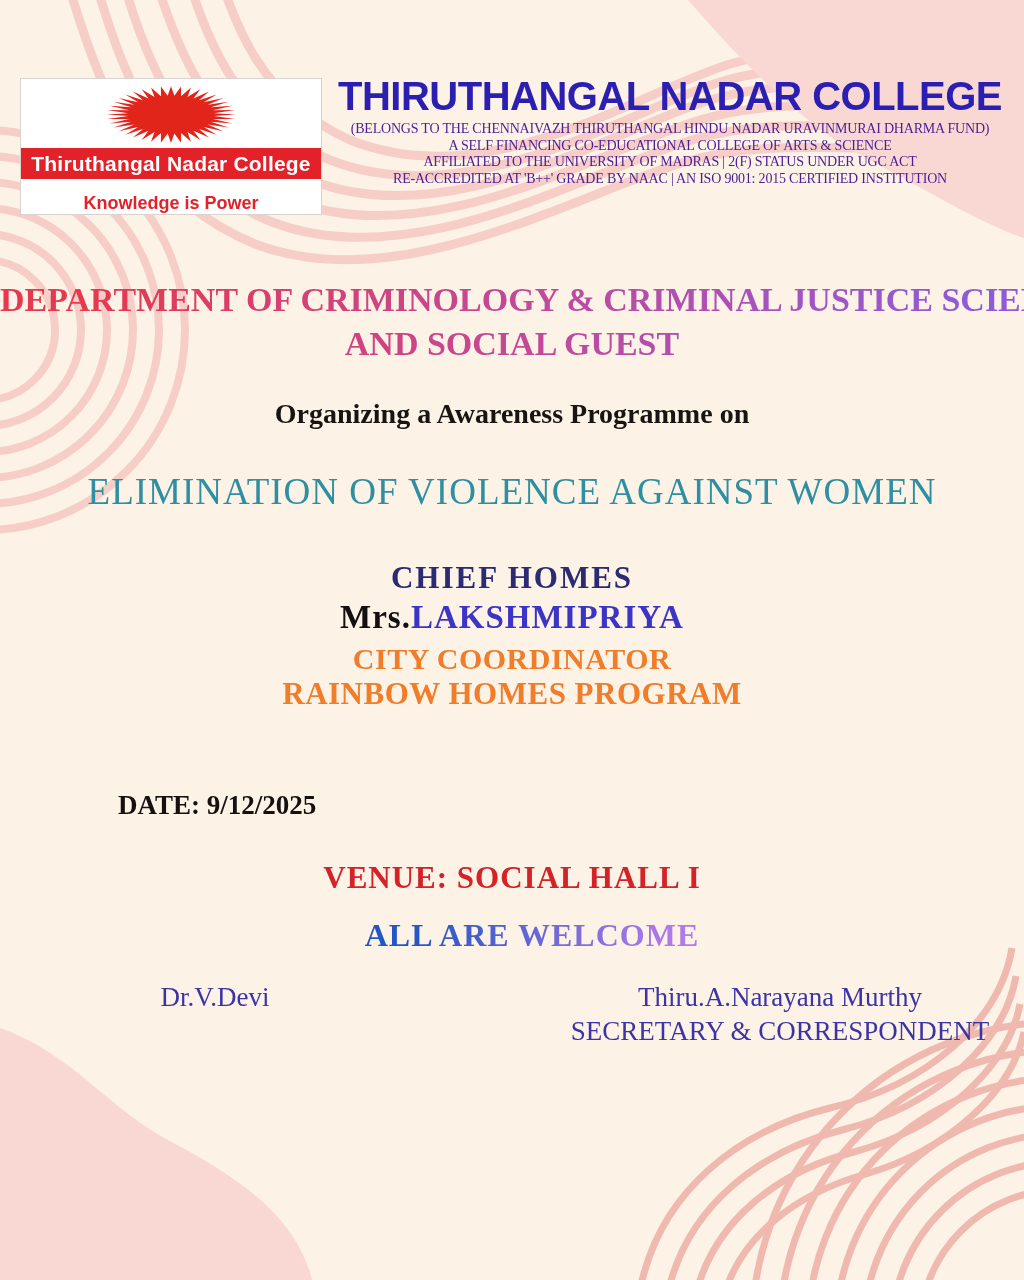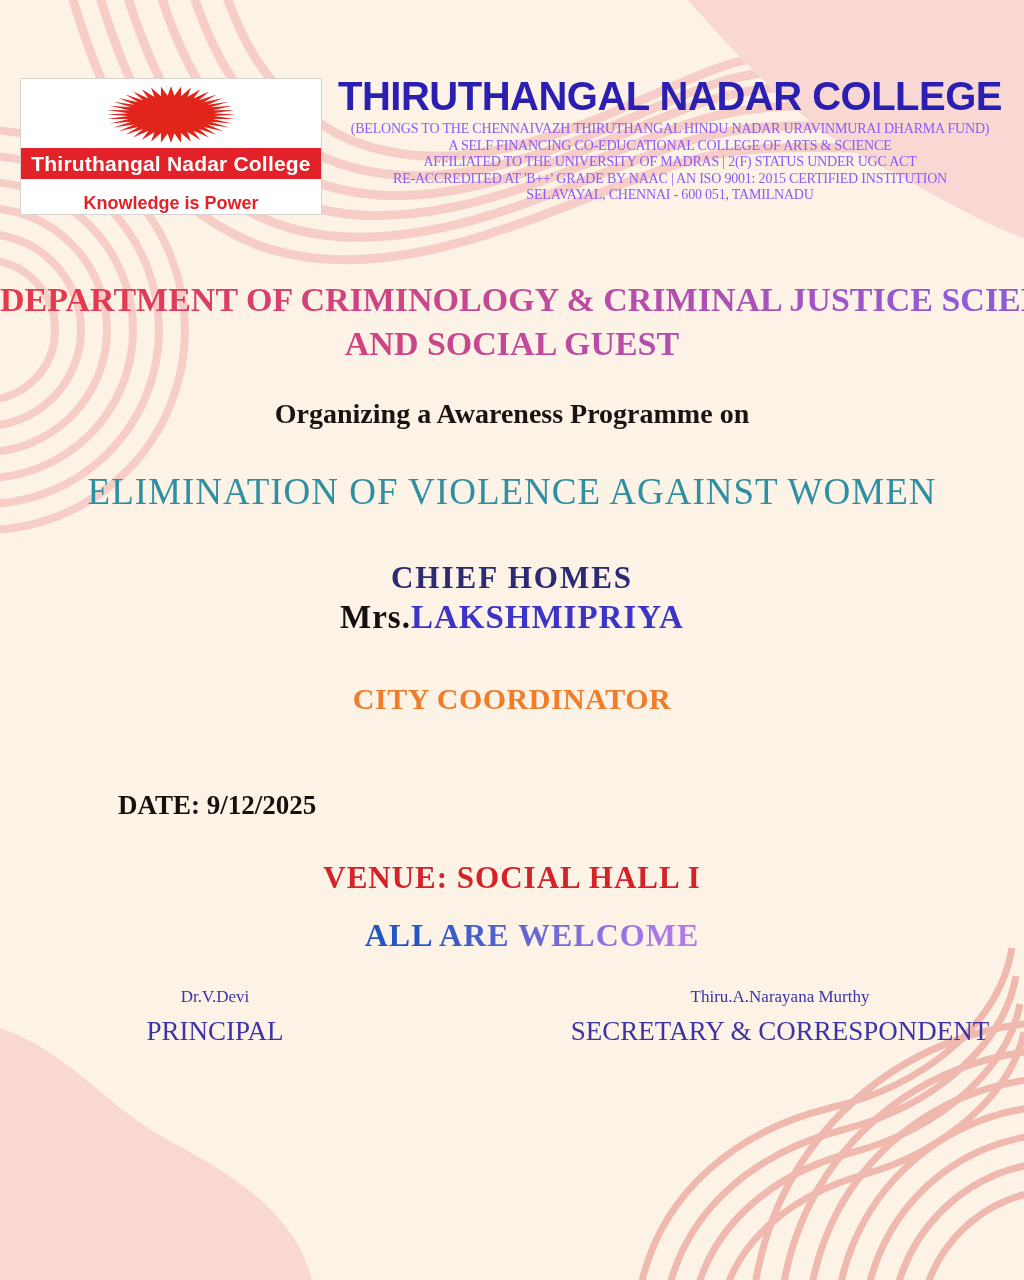--- a/index.html
+++ b/index.html
@@ -34,58 +34,58 @@
     font-family:"Liberation Sans", sans-serif; font-weight:bold; font-size:18px;
   }
 
   
   .header-block { position:absolute; left:330px; top:74px; width:680px; text-align:center; }
   .college-title {
     font-family:"Liberation Sans", sans-serif; font-weight:bold;
     font-size:40px; letter-spacing:-0.5px; color: var(--title-blue,#2a1fb0);
     line-height:44px; white-space:nowrap;
   }
-  .college-sub { margin-top:3px; color:#8b5cf6; font-size:14px; line-height:16.5px; letter-spacing:-0.2px; }
+  .college-sub { margin-top:3px; color:#4c1d95; font-size:14px; line-height:16.5px; letter-spacing:-0.2px; }
 
   
   .cline { position:absolute; left:0; right:0; text-align:center; white-space:nowrap; }
 
   .dept {
     top:278px; font-weight:bold; font-size:34px; line-height:44px;
     color: var(--dept-mid,#c2499b);
     background: linear-gradient(90deg, var(--dept-from,#e6394f) 8%, var(--dept-mid,#c2499b) 52%, var(--dept-to,#8e5bd8) 95%);
     -webkit-background-clip:text; background-clip:text; -webkit-text-fill-color:transparent;
   }
   .organizing { top:398px; font-weight:bold; font-size:28px; color:#171413; }
   .topic { top:470px; font-size:37px; letter-spacing:1px; color: var(--teal,#2e8fa3); }
   .chief { top:560px; font-weight:bold; font-size:31px; letter-spacing:2px; color: var(--navy,#2b2b74); }
   .guest { top:599px; font-weight:bold; font-size:33px; letter-spacing:1px; }
   .guest .prefix { color:#14100f; }
   .guest .gname { color: var(--guest-blue,#3b34c6); }
-  .role1 { top:642px; font-weight:bold; font-size:30px; letter-spacing:.5px; color: var(--orange,#ef7d2a); margin-top: 40px; }
+  .role1 { top:642px; font-weight:bold; font-size:30px; letter-spacing:.5px; color: var(--orange,#ef7d2a); }
   .role2 { top:676px; font-weight:bold; font-size:31px; letter-spacing:.5px; color: var(--orange,#ef7d2a); }
 
   .datetime {
     position:absolute; top:790px; left:118px; right:48px;
     display:flex; justify-content:space-between;
     font-weight:bold; font-size:27px; color:#14110f; white-space:nowrap;
   }
   .venue { top:860px; font-weight:bold; font-size:31px; letter-spacing:1px; color: var(--red,#d32329); }
   .welcome {
     top:917px; font-weight:bold; font-size:32px; letter-spacing:1px;
     color:#5a4fd0;
     background: linear-gradient(90deg, var(--welcome-from,#2356c4) 38%, var(--welcome-to,#b07ae8) 64%);
     -webkit-background-clip:text; background-clip:text;margin-left:40px; -webkit-text-fill-color:transparent;
   }
 
   .signatures { position:absolute; top:980px; left:0; right:0; display:flex; }
   .sig { text-align:center; color: var(--indigo,#3b33a6); }
   .sig-left { position:absolute; left:95px; width:240px; }
   .sig-right { position:absolute; left:555px; width:450px; }
-  .sig-name { font-size:17px; line-height:34px; }
+  .sig-name { font-size:27px; line-height:34px; }
   .sig-role { font-size:27px; line-height:34px; }
 </style>
 </head>
 <body>
 
 <div class="poster">
 
   <svg class="decor" width="1024" height="1280" viewBox="0 0 1024 1280" fill="none">
     <g stroke="#f6cec7" stroke-width="9" fill="none">
       <path d="M120,-30 C150,80 190,160 290,200 C430,255 600,150 700,120 C800,90 900,120 1000,95"></path>
@@ -132,53 +132,52 @@
       <div class="logo-motto">Knowledge is Power</div>
     </div>
 
     <div class="header-block">
       <div class="college-title">THIRUTHANGAL NADAR COLLEGE</div>
       <div class="college-sub">
         <div>(BELONGS TO THE CHENNAIVAZH THIRUTHANGAL HINDU NADAR URAVINMURAI DHARMA FUND)</div>
         <div>A SELF FINANCING CO-EDUCATIONAL COLLEGE OF ARTS &amp; SCIENCE</div>
         <div>AFFILIATED TO THE UNIVERSITY OF MADRAS | 2(F) STATUS UNDER UGC ACT</div>
         <div>RE-ACCREDITED AT 'B++' GRADE BY NAAC | AN ISO 9001: 2015 CERTIFIED INSTITUTION</div>
-        <div>SELAVAYAL, CHENNAI - 600 051, TAMILNADU</div>
       </div>
     </div>
 
     <div class="cline dept">
       <div>DEPARTMENT OF CRIMINOLOGY &amp; CRIMINAL JUSTICE SCIENCE</div>
       <div>AND SOCIAL GUEST</div>
     </div>
 
     <div class="cline organizing">Organizing a Awareness Programme on</div>
 
     <div class="cline topic">ELIMINATION OF VIOLENCE AGAINST WOMEN</div>
 
     <div class="cline chief">CHIEF HOMES</div>
 
     <div class="cline guest">
       <span class="prefix">Mrs.</span><span class="gname">LAKSHMIPRIYA</span>
     </div>
 
     <div class="cline role1">CITY COORDINATOR</div>
+    <div class="cline role2">RAINBOW HOMES PROGRAM</div>
 
     <div class="datetime">
       <span>DATE: 9/12/2025</span>
     </div>
 
     <div class="cline venue">VENUE: SOCIAL HALL I</div>
 
     <div class="cline welcome">ALL ARE WELCOME</div>
 
     <div class="signatures">
       <div class="sig sig-left">
         <div class="sig-name">Dr.V.Devi</div>
-        <div class="sig-role">PRINCIPAL</div>
       </div>
       <div class="sig sig-right">
         <div class="sig-name">Thiru.A.Narayana Murthy</div>
         <div class="sig-role">SECRETARY &amp; CORRESPONDENT</div>
       </div>
     </div>
 
   </div>
 </div>
 

